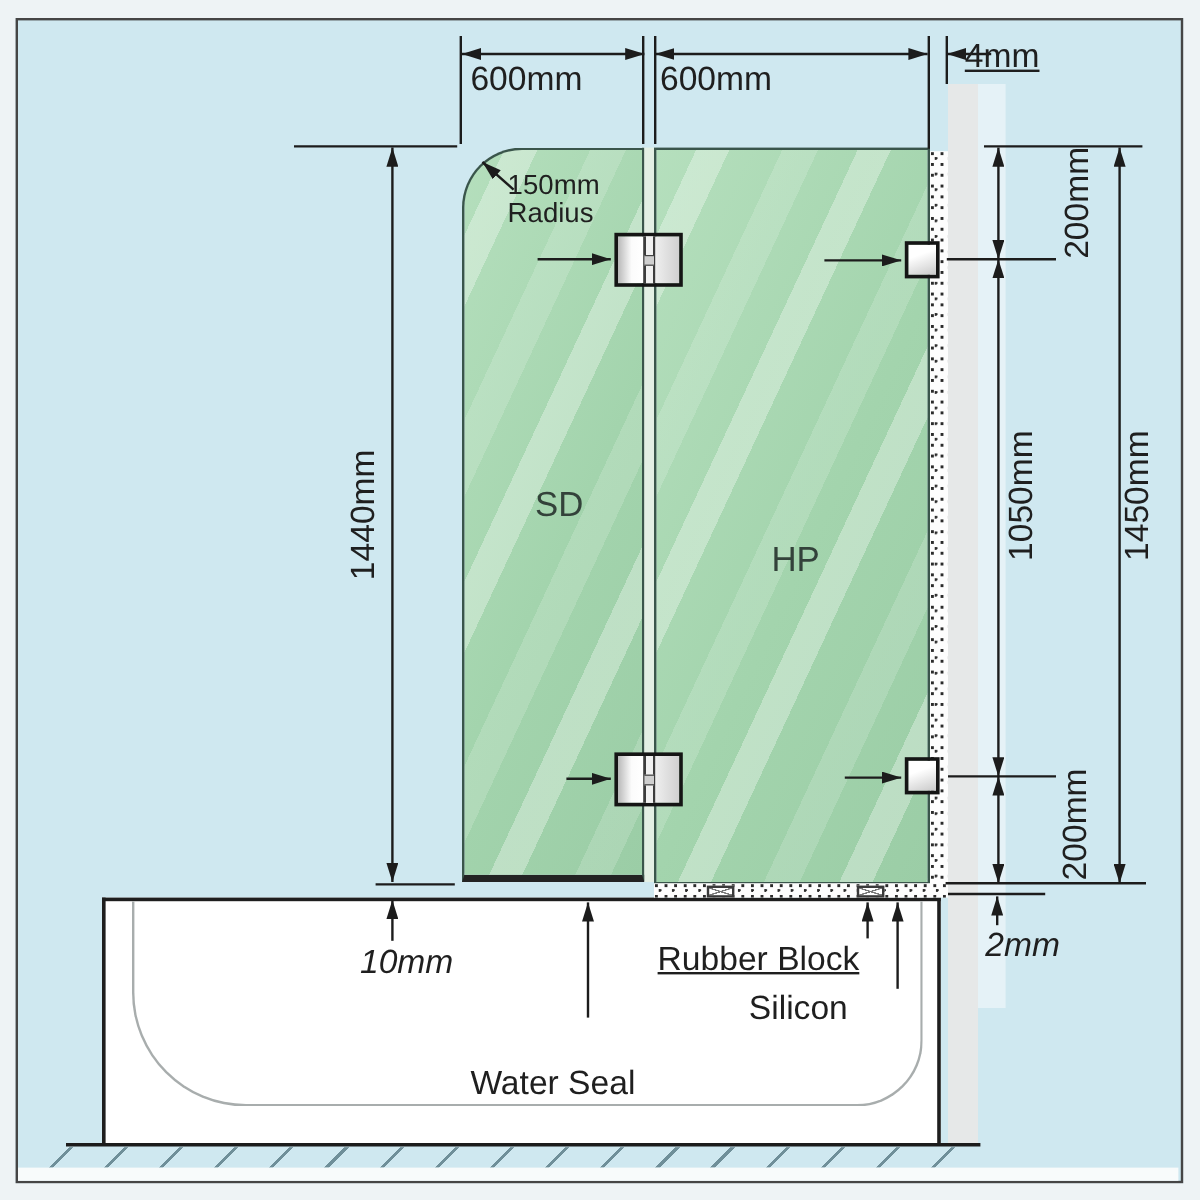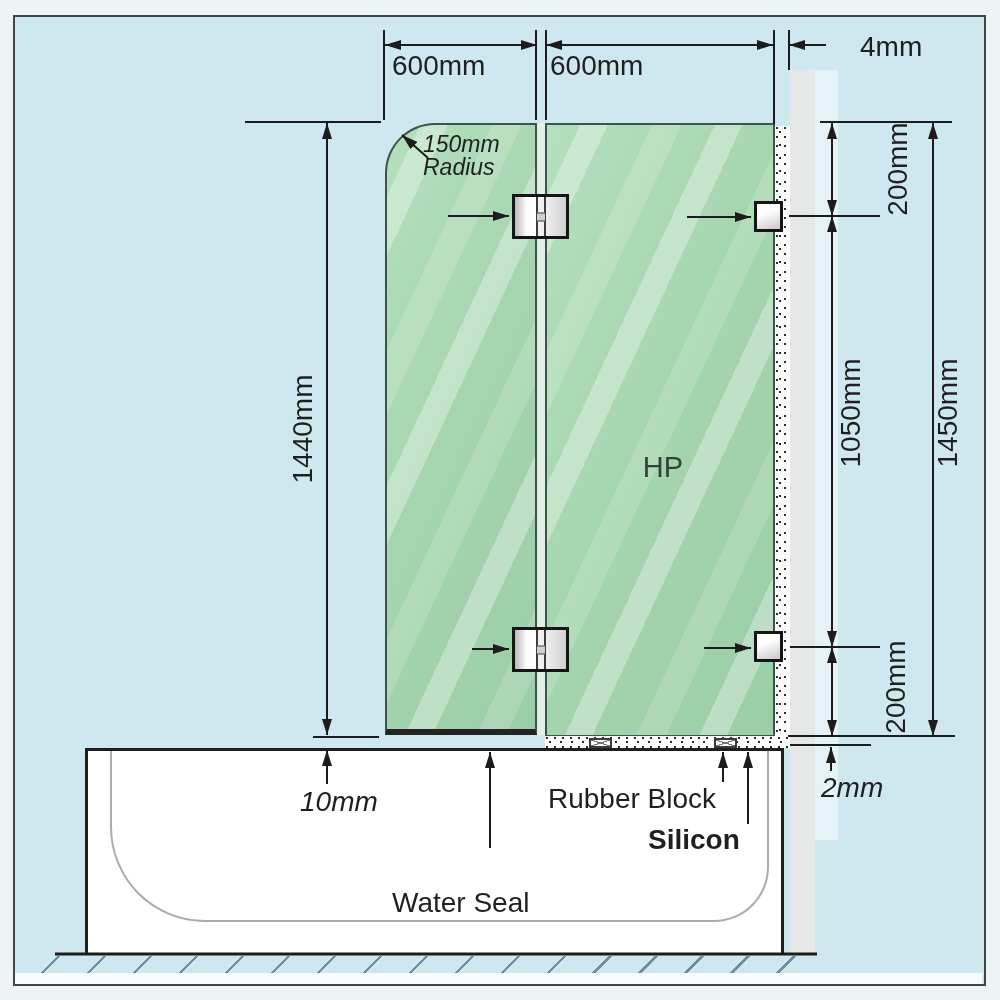--- a/index.html
+++ b/index.html
@@ -55,20 +55,21 @@
   <div class="abs wall-glow"></div>
 
   <div class="abs tub"></div>
   <div class="abs tub-inner"></div>
   <div class="abs ground-hatch"></div>
   <div class="abs bottom-strip"></div>
 
   <div class="abs panel-gap"></div>
   <div class="abs glass glass-sd"></div>
   <div class="abs glass glass-hp"></div>
+  <div class="abs glass-label" style="left:396px;top:406px;">SD</div>
   <div class="abs glass-label" style="left:593px;top:406px;margin-top:46px;">HP</div>
 
   <div class="abs stipple sil-right"></div>
   <div class="abs stipple sil-bottom"></div>
   <div class="abs rubber" style="left:589px;top:738px;"></div>
   <div class="abs rubber" style="left:714px;top:738px;"></div>
 
   <div class="abs hinge" style="left:512px;top:194px;">
       <div class="hinge-gap"></div>
       <div class="hinge-notch"></div>
@@ -125,28 +126,28 @@
       <path d="M472,649 H509" marker-end="url(#arr)"></path>
       <path d="M687,217 H751" marker-end="url(#arr)"></path>
       <path d="M704,648 H751" marker-end="url(#arr)"></path>
 
       <path d="M55,954 H817" stroke-width="3"></path>
     </g>
   </svg>
 
   <div class="abs dimtext ctr" style="left:392px;top:50px;width:140px;">600mm</div>
   <div class="abs dimtext ctr" style="left:550px;top:50px;width:140px;">600mm</div>
-  <div class="abs dimtext" style="left:860px;top:31px;">4mm</div>
-  <div class="abs dimtext small ctr" style="left:423px;top:133px;width:110px;font-style:italic;">
+  <div class="abs dimtext" style="left:804px;top:31px;text-decoration:underline;">4mm</div>
+  <div class="abs dimtext small ctr" style="left:423px;top:143px;width:110px;">
     <div>150mm</div>
     <div>Radius</div>
   </div>
   <div class="abs dimtext vtext" style="left:228px;top:414px;">1440mm</div>
   <div class="abs dimtext vtext" style="left:823px;top:154px;">200mm</div>
   <div class="abs dimtext vtext" style="left:776px;top:398px;">1050mm</div>
   <div class="abs dimtext vtext" style="left:873px;top:398px;">1450mm</div>
   <div class="abs dimtext vtext" style="left:821px;top:672px;">200mm</div>
   <div class="abs dimtext ctr" style="left:300px;top:786px;width:95px;font-style:italic;">10mm</div>
   <div class="abs dimtext ctr" style="left:821px;top:772px;width:95px;font-style:italic;">2mm</div>
   <div class="abs dimtext ctr" style="left:392px;top:851px;width:180px;margin-top:36px;">Water Seal</div>
-  <div class="abs dimtext ctr" style="left:548px;top:783px;width:192px;">Rubber Block</div>
-  <div class="abs dimtext ctr" style="left:648px;top:824px;width:145px;font-weight:bold;">Silicon</div>
+  <div class="abs dimtext ctr" style="left:548px;top:783px;width:192px;text-decoration:underline;">Rubber Block</div>
+  <div class="abs dimtext ctr" style="left:624px;top:824px;width:145px;">Silicon</div>
 </div>
 
 </body></html>

